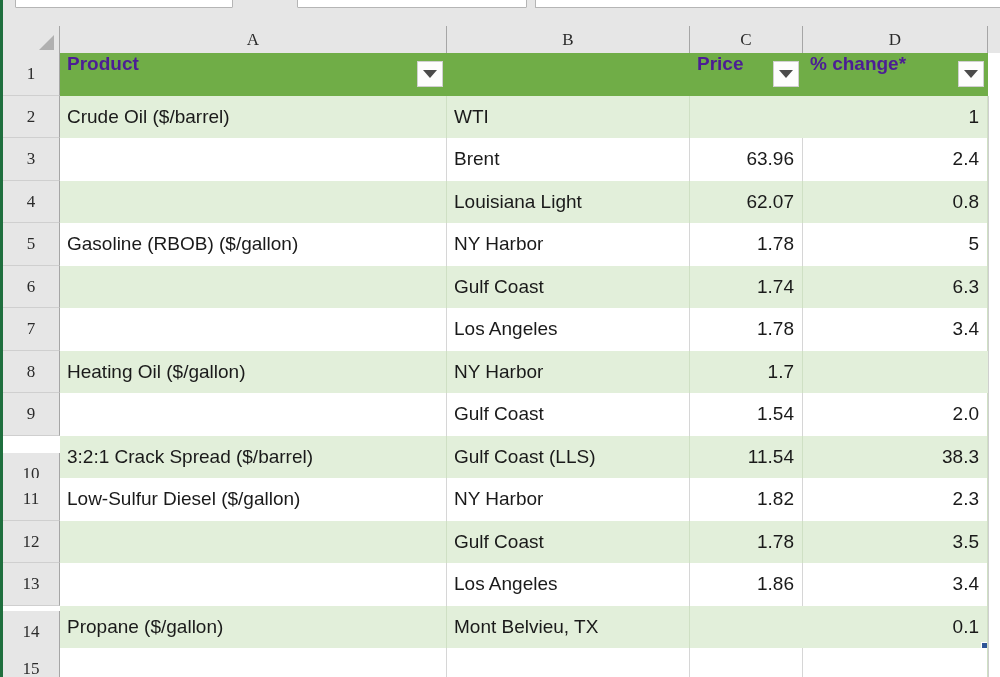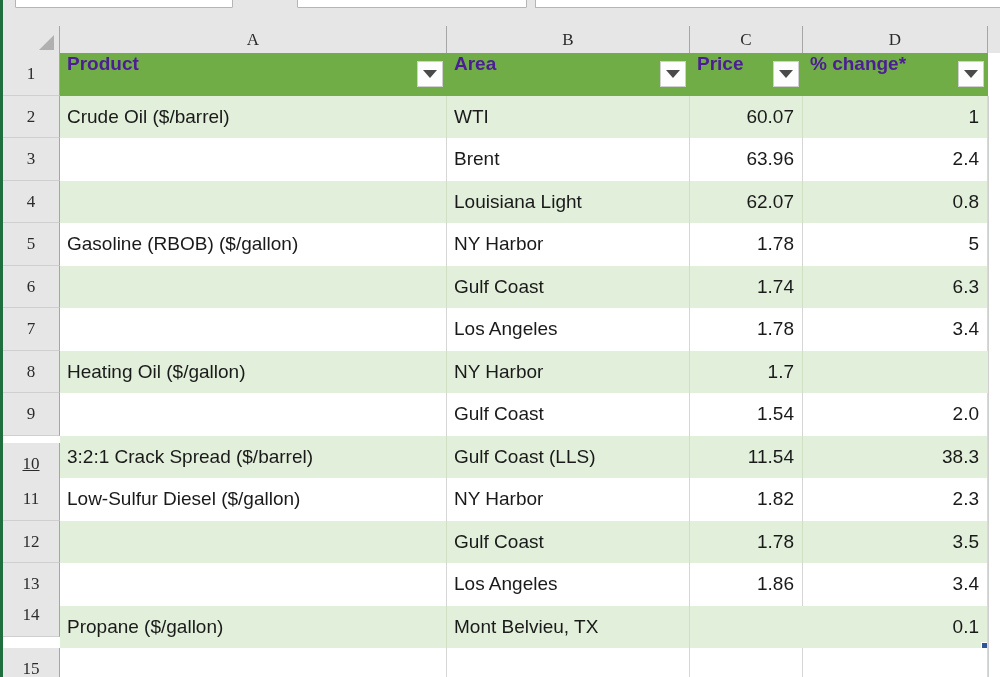--- a/index.html
+++ b/index.html
@@ -220,26 +220,20 @@
       <div class="colhead" style="left:687px;width:113px;">C</div>
       <div class="colhead" style="left:800px;width:185px;">D</div>
       <div class="colhead" style="left:985px;width:15px;border-right:none;"></div>
     </div>
 
     <div id="rows-container">
         <div class="rowhead" style="top: 27px; height: 42.5px; line-height: 42.5px;">1</div>
         <div class="headerrow" style="top: 27px; height: 42.5px;">
           <div class="hcell c-a">
             <span>Product</span>
-            <div class="filter-btn">
-              <span class="filter-tri"></span>
-            </div>
-          </div>
-          <div class="hcell c-b">
-            <span>Area</span>
             <div class="filter-btn">
               <span class="filter-tri"></span>
             </div>
           </div>
           <div class="hcell c-c">
             <span>Price</span>
             <div class="filter-btn">
               <span class="filter-tri"></span>
             </div>
           </div>
@@ -249,21 +243,20 @@
               <span class="filter-tri"></span>
             </div>
           </div>
           <div class="hcell c-e"></div>
         </div>
         <div class="green-seam" style="top: 69.5px;"></div>
         <div class="rowhead" style="top: 69.5px; height: 42.5px; line-height: 42.5px;">2</div>
         <div class="datarow row-band" style="top: 69.5px; height: 42.5px;">
           <div class="cell c-a">Crude Oil ($/barrel)</div>
           <div class="cell c-b">WTI</div>
-          <div class="cell c-c">60.07</div>
           <div class="cell c-d">1</div>
           <div class="cell c-e"></div>
         </div>
         <div class="rowhead" style="top: 112px; height: 42.5px; line-height: 42.5px;">3</div>
         <div class="datarow row-plain" style="top: 112px; height: 42.5px;">
           <div class="cell c-a"></div>
           <div class="cell c-b">Brent</div>
           <div class="cell c-c">63.96</div>
           <div class="cell c-d">2.4</div>
           <div class="cell c-e"></div>
@@ -308,21 +301,21 @@
           <div class="cell c-e"></div>
         </div>
         <div class="rowhead" style="top: 367px; height: 42.5px; line-height: 42.5px;">9</div>
         <div class="datarow row-plain" style="top: 367px; height: 42.5px;">
           <div class="cell c-a"></div>
           <div class="cell c-b">Gulf Coast</div>
           <div class="cell c-c">1.54</div>
           <div class="cell c-d">2.0</div>
           <div class="cell c-e"></div>
         </div>
-        <div class="rowhead" style="top: 417px; height: 42.5px; line-height: 42.5px; text-decoration: underline;">10</div>
+        <div class="rowhead" style="top: 427px; height: 42.5px; line-height: 42.5px; text-decoration: underline;">10</div>
         <div class="datarow row-band" style="top: 409.5px; height: 42.5px;">
           <div class="cell c-a">3:2:1 Crack Spread ($/barrel)</div>
           <div class="cell c-b">Gulf Coast (LLS)</div>
           <div class="cell c-c">11.54</div>
           <div class="cell c-d">38.3</div>
           <div class="cell c-e"></div>
         </div>
         <div class="rowhead" style="top: 452px; height: 42.5px; line-height: 42.5px;">11</div>
         <div class="datarow row-plain" style="top: 452px; height: 42.5px;">
           <div class="cell c-a">Low-Sulfur Diesel ($/gallon)</div>
@@ -340,21 +333,21 @@
           <div class="cell c-e"></div>
         </div>
         <div class="rowhead" style="top: 537px; height: 42.5px; line-height: 42.5px;">13</div>
         <div class="datarow row-plain" style="top: 537px; height: 42.5px;">
           <div class="cell c-a"></div>
           <div class="cell c-b">Los Angeles</div>
           <div class="cell c-c">1.86</div>
           <div class="cell c-d">3.4</div>
           <div class="cell c-e"></div>
         </div>
-        <div class="rowhead" style="top: 568px; height: 42.5px; line-height: 42.5px;">14</div>
+        <div class="rowhead" style="top: 585px; height: 42.5px; line-height: 42.5px;">14</div>
         <div class="datarow row-band" style="top: 579.5px; height: 42.5px;">
           <div class="cell c-a">Propane ($/gallon)</div>
           <div class="cell c-b">Mont Belvieu, TX</div>
           <div class="cell c-d" style="position: absolute;">0.1<span class="fill-handle"></span></div>
           <div class="cell c-e"></div>
         </div>
         <div class="rowhead" style="top: 622px; height: 42.5px; line-height: 42.5px;">15</div>
         <div class="datarow row-plain" style="top: 622px; height: 42.5px;">
           <div class="cell c-a"></div>
           <div class="cell c-b"></div>

